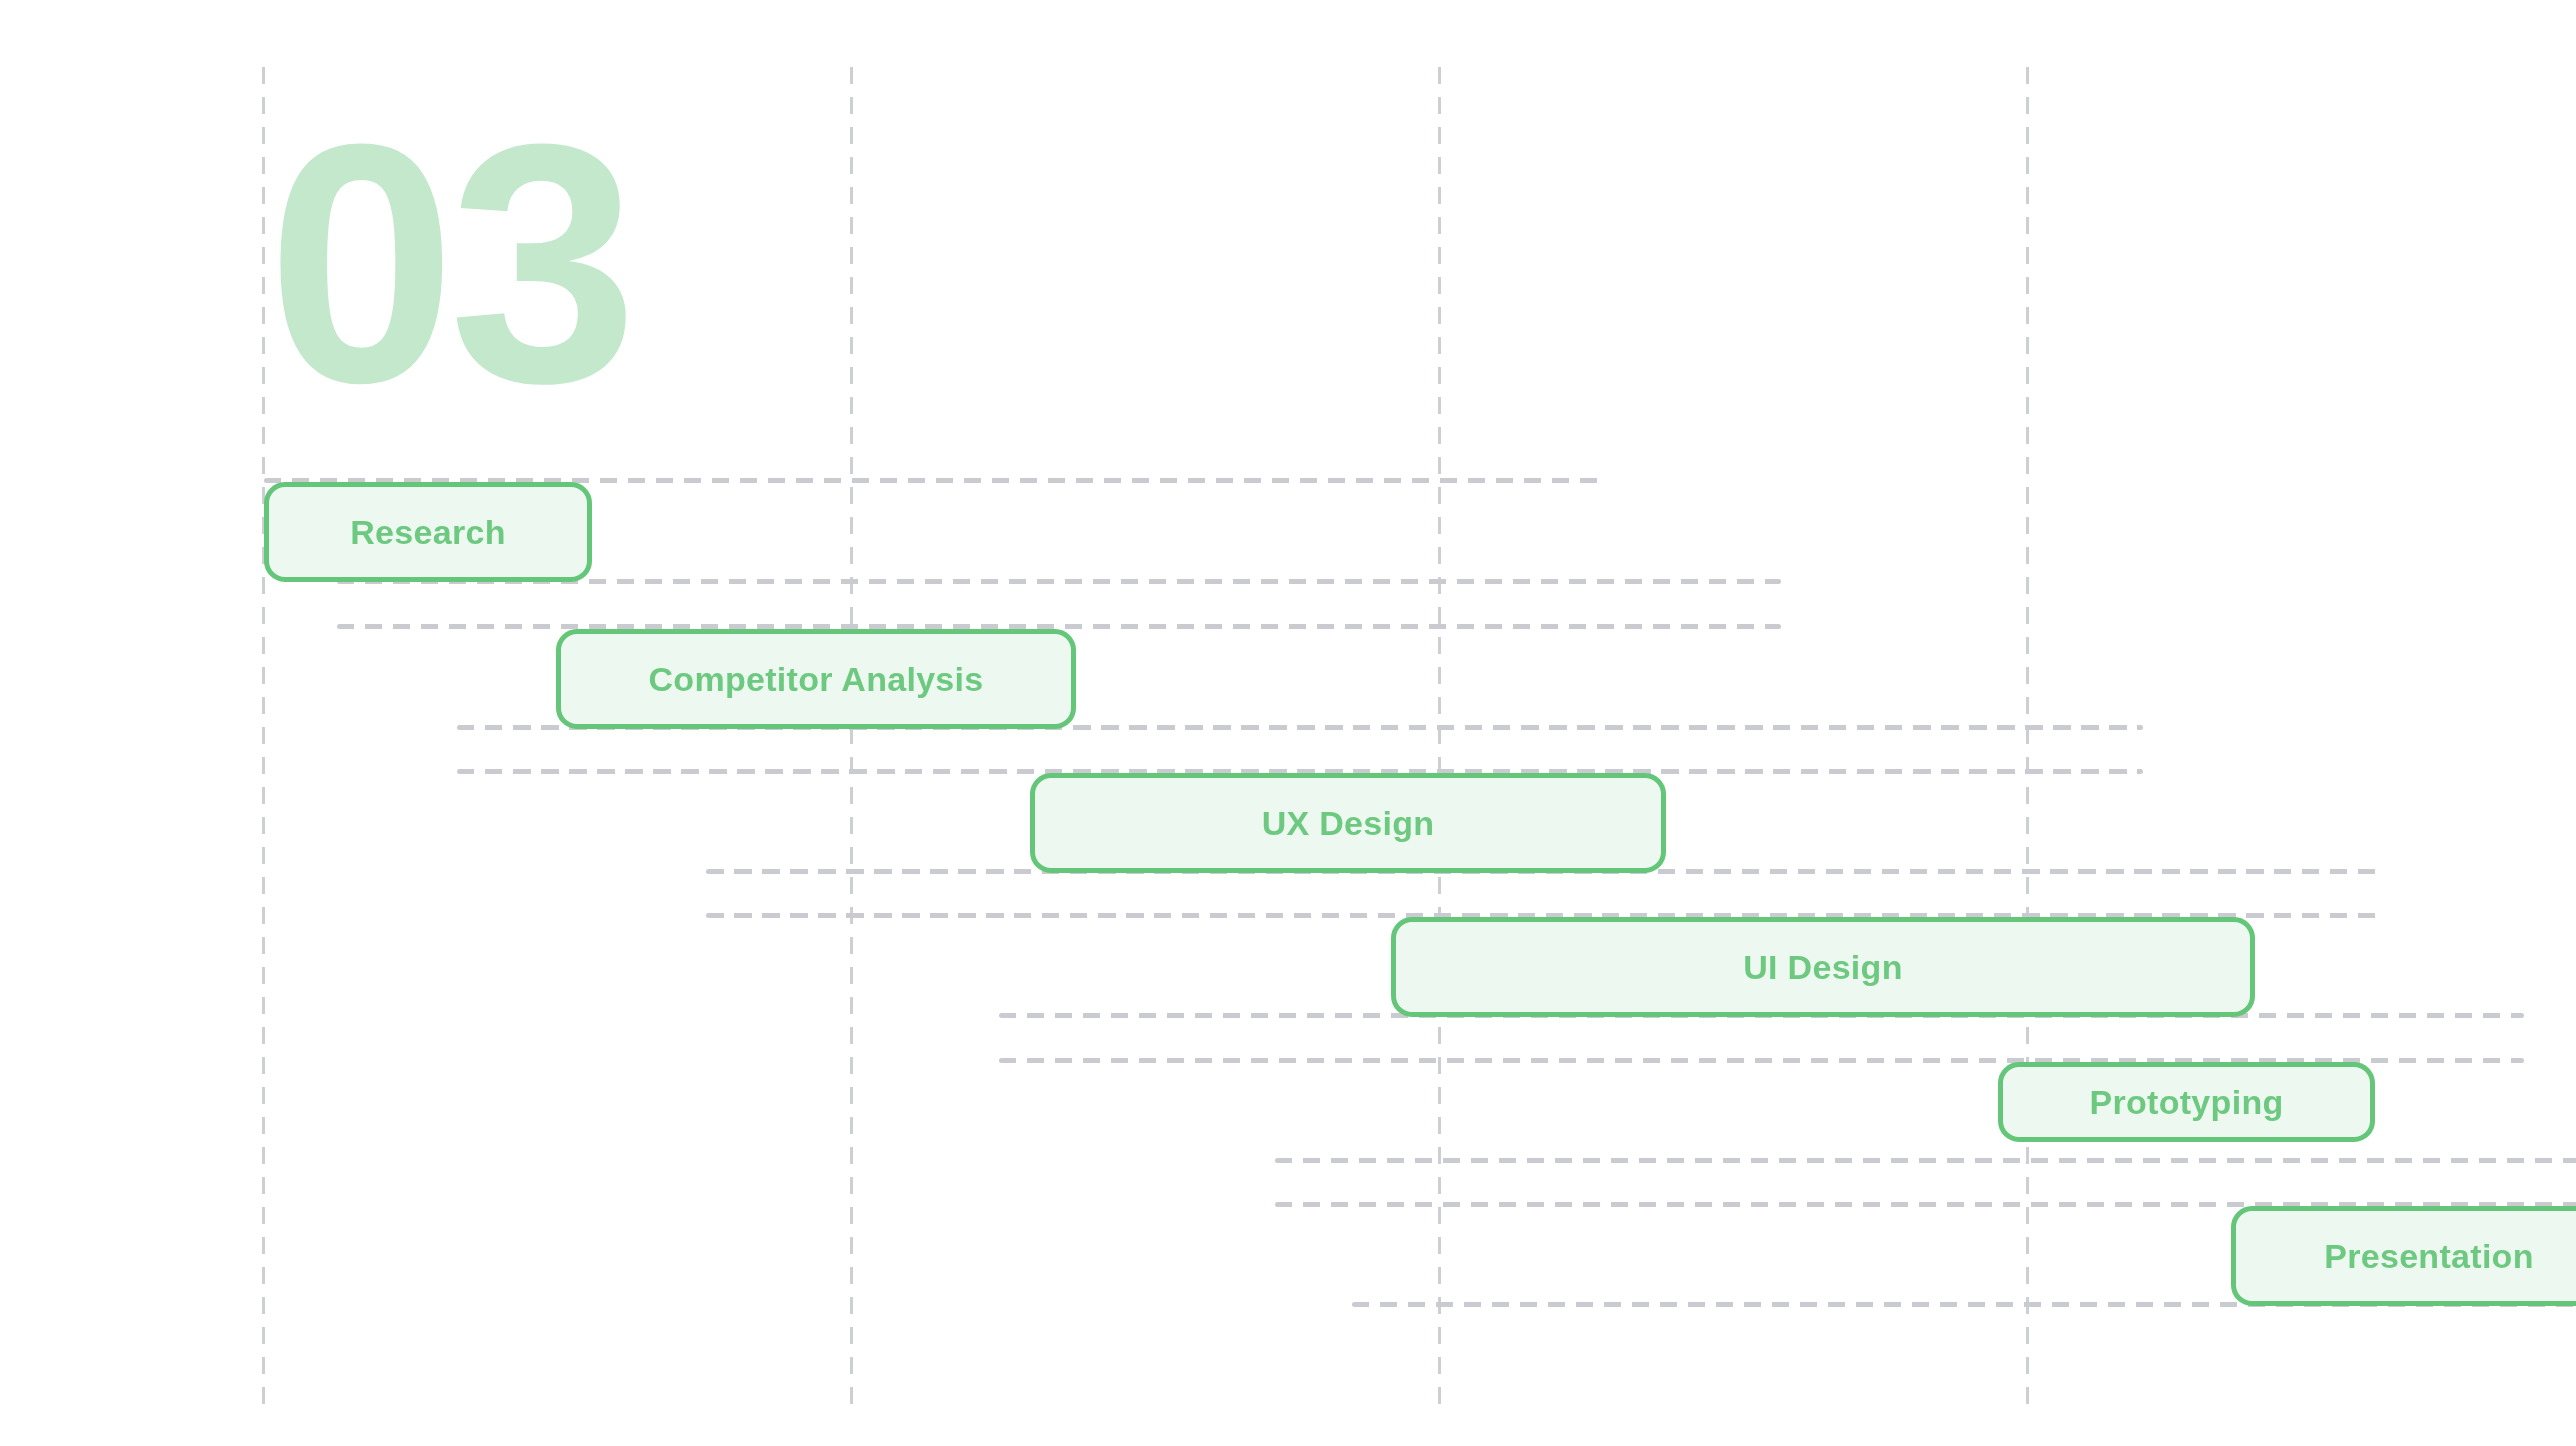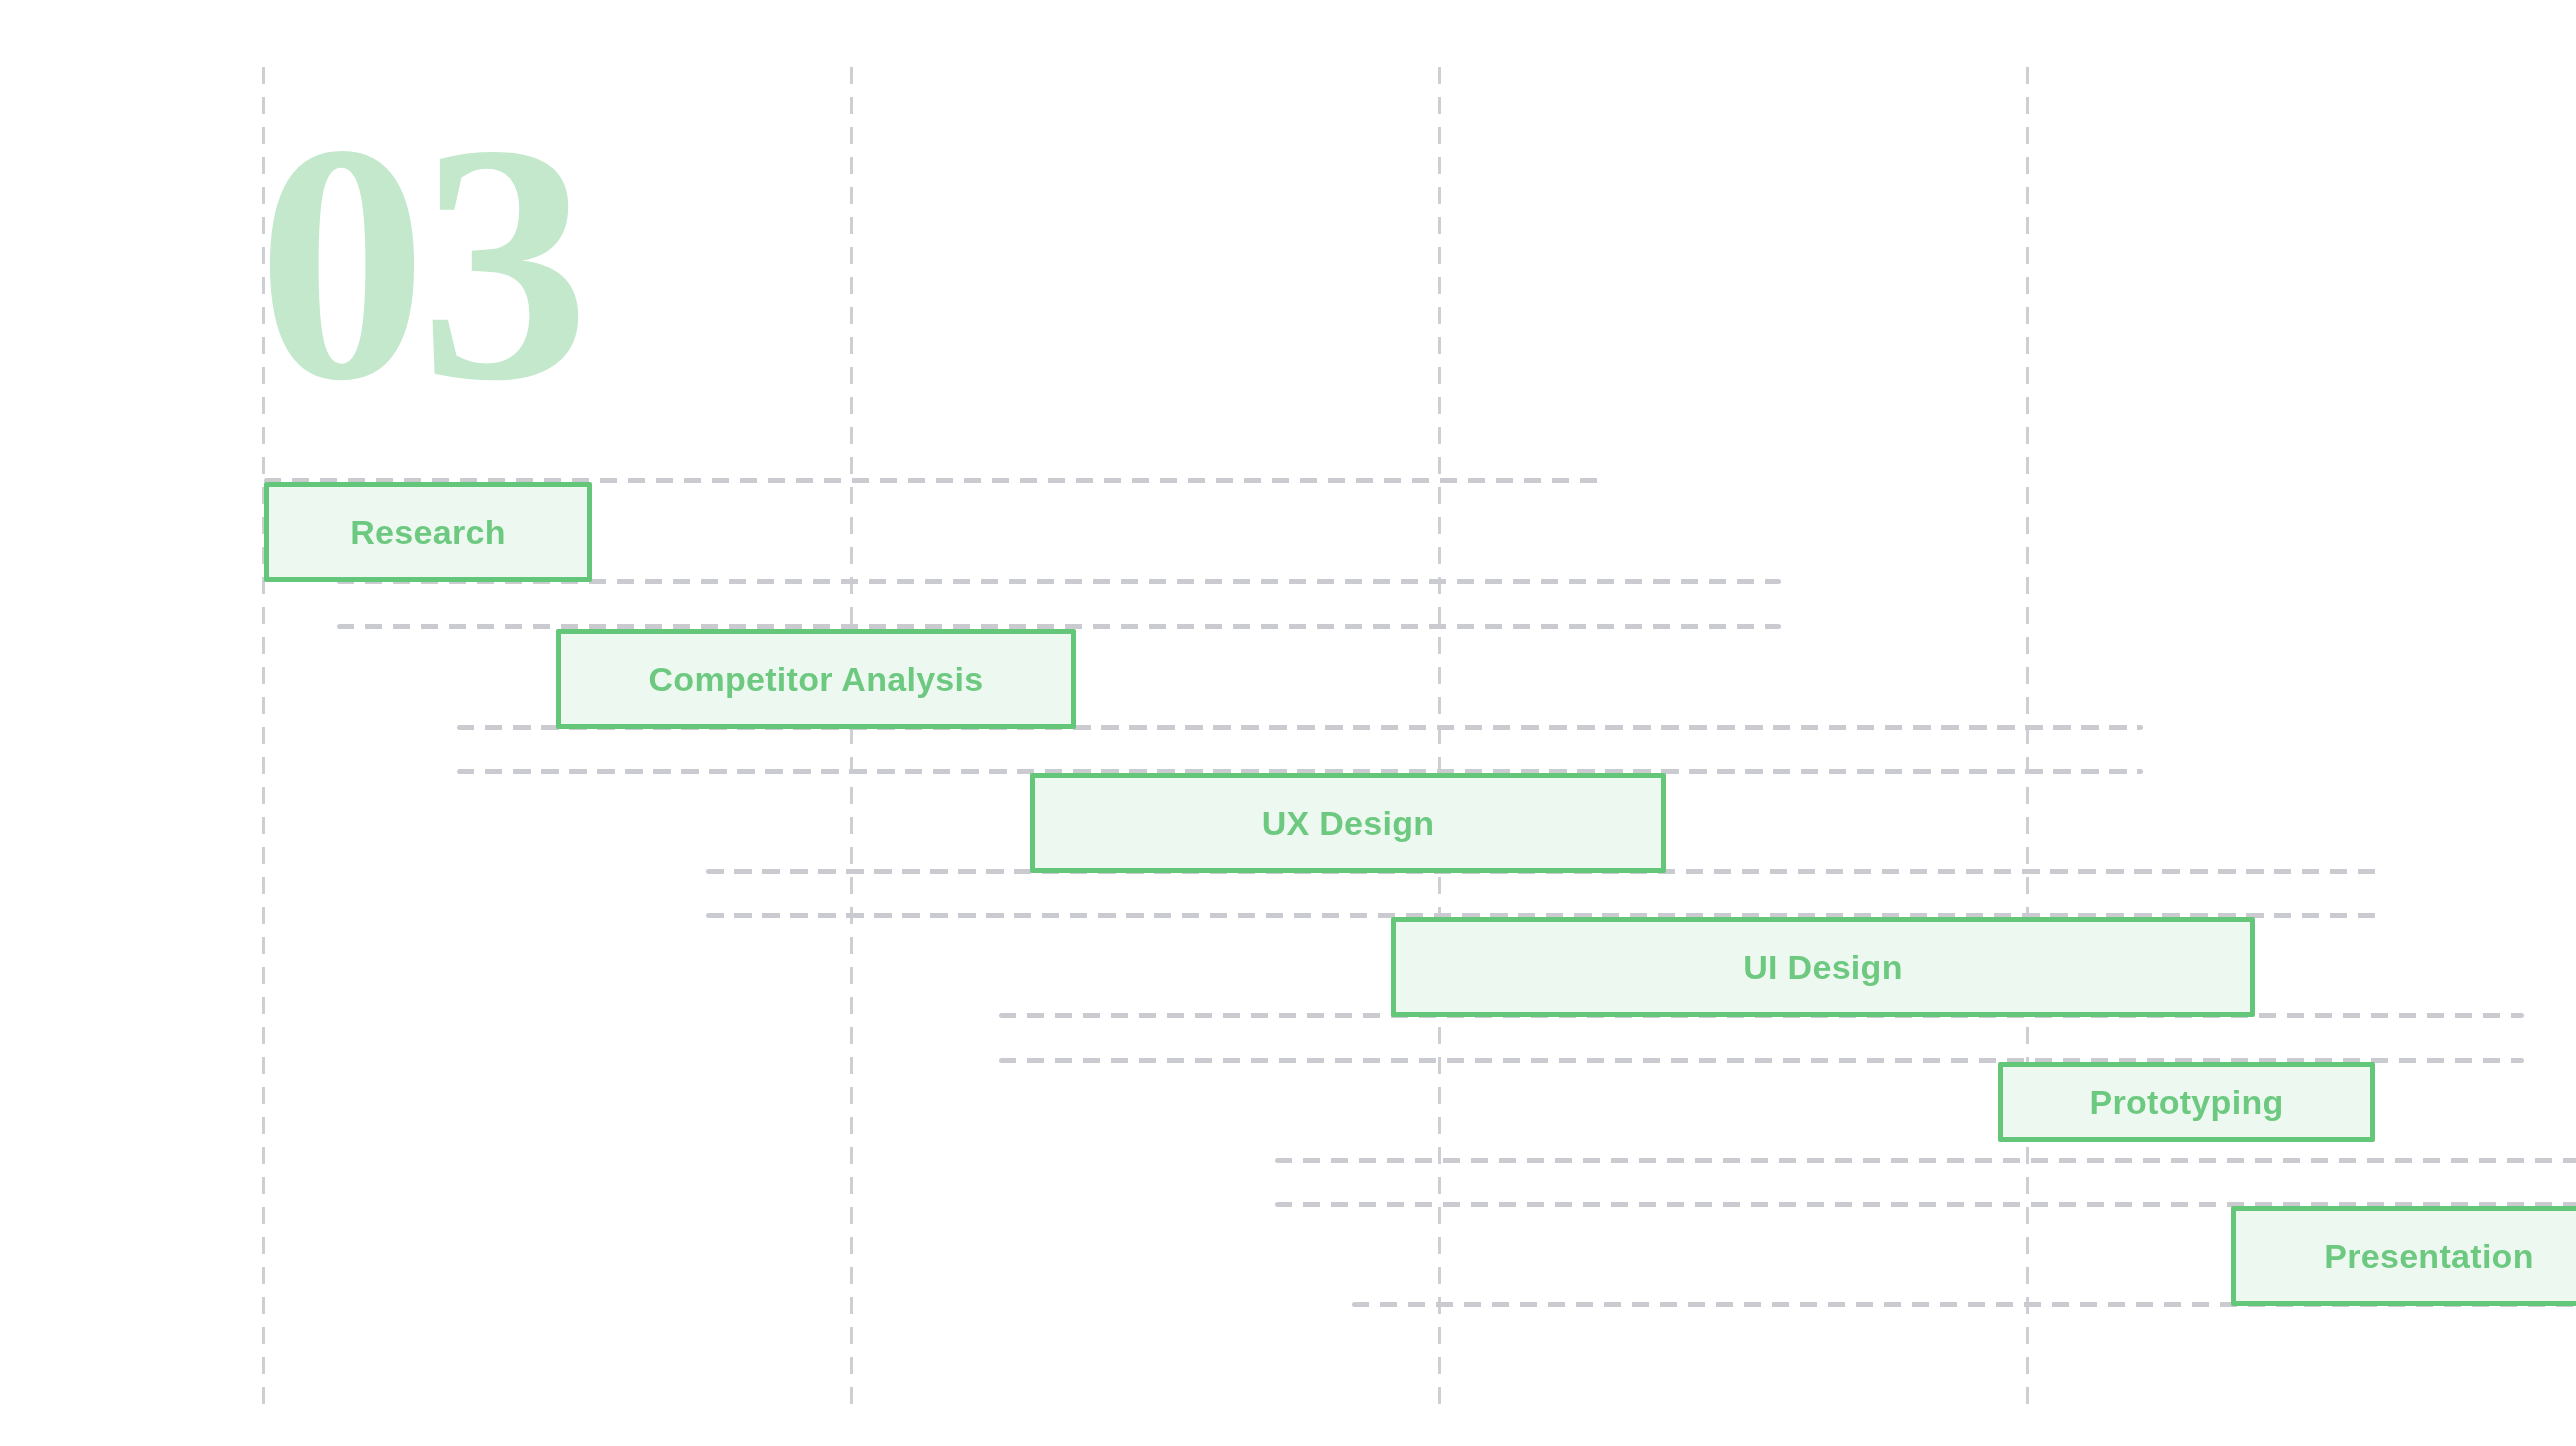--- a/index.html
+++ b/index.html
@@ -22,43 +22,42 @@
     height:4.6px;
     border-radius:2.6px;
     background:repeating-linear-gradient(90deg,#c9cbd1 0 17.5px,transparent 17.5px 28px);
   }
   
   .bar{
     position:absolute;
     box-sizing:border-box;
     background:#edf8f0;
     border:5.7px solid #63c678;
-    border-radius:2px;
+    border-radius:21px;
     display:flex;
     align-items:center;
     justify-content:center;
   }
   .bar-label{
     color:#6cc97f;
     font-size:34px;
     font-weight:bold;
     letter-spacing:0.3px;
     white-space:nowrap;
   }
   .big-number{
     position:absolute;
-    left:257px;
+    left:267px;
     top:93px;
     font-size:340px;
     line-height:1;
     font-weight:bold;
     letter-spacing:-7.2px;
     color:#c3e8cc;
     white-space:nowrap;
-    font-family:Liberation Serif, serif;
   }
   .page-title{
     position:absolute;
     left:545px;
     top:289px;
     font-size:109px;
     line-height:1;
     font-weight:bold;
     letter-spacing:-1.5px;
     color:#1c1c1c;

